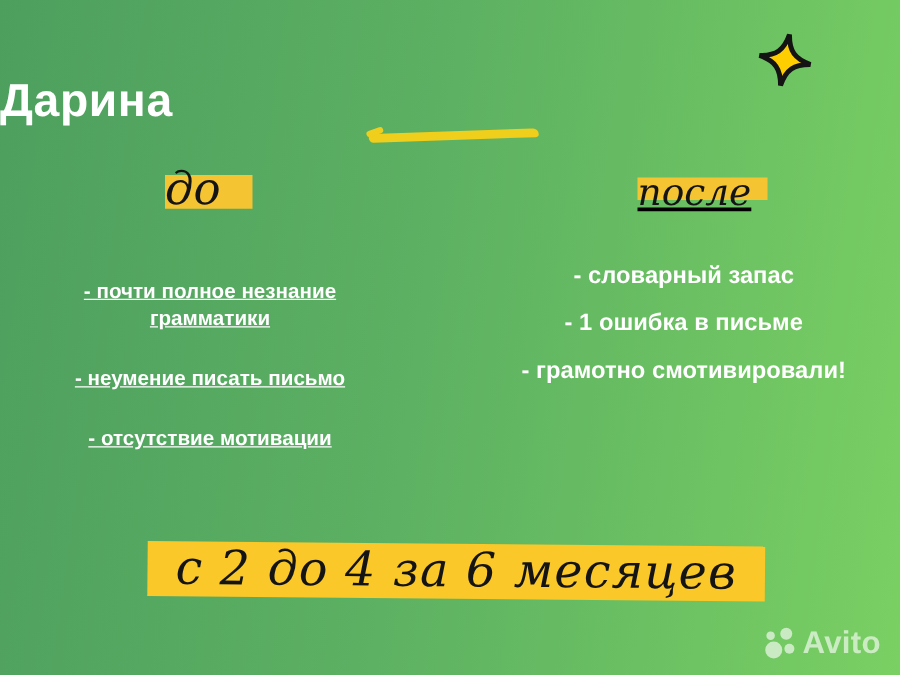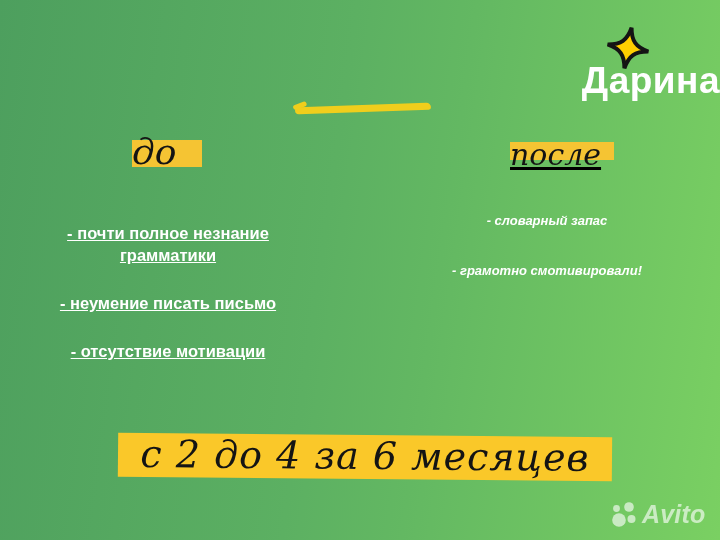--- a/index.html
+++ b/index.html
@@ -11,21 +11,21 @@
   .poster {
     position: relative;
     width: 720px; height: 540px;
     background: linear-gradient(98deg, #4D9F5E 0%, #5CB062 45%, #63B862 60%, #7AD062 100%);
     overflow: hidden;
   }
 
   
   .title {
     position: absolute; left: 0; right: 0; top: 60px;
-    text-align: right;
+    text-align: left;
     color: #FFFFFF;
     font-size: 37px;
     font-weight: 700;
     letter-spacing: 0.5px;
   }
   .title-underline {
     position: absolute; left: 295px; top: 105px;
     width: 136px; height: 7px;
     background: #F0CE1C;
     border-radius: 4px 6px 3px 5px;
@@ -72,21 +72,21 @@
   
   .col {
     position: absolute;
     width: 300px;
     display: flex; flex-direction: column;
     text-align: center;
     color: #FFFFFF;
     font-weight: 700;
   }
   .col-before { left: 18px;  top: 222px; gap: 26px; font-size: 16.5px; text-decoration: underline; }
-  .col-after  { left: 397px; top: 210px; gap: 28px; font-size: 13px; font-style: italic; }
+  .col-after  { left: 397px; top: 210px; gap: 16px; font-size: 19px; }
   .col .item { line-height: 22px; }
 
   
   .banner {
     position: absolute; left: 118px; top: 435px;
     width: 494px; height: 44px;
     background: #FAC829;
     transform: rotate(0.5deg);
     text-align: center;
   }
@@ -100,21 +100,20 @@
   
   .watermark {
     position: absolute; left: 606px; top: 499px;
     display: flex; align-items: center; gap: 3px;
     color: rgba(255,255,255,0.62);
   }
   .watermark .dots { width: 33px; height: 31px; opacity: 0.62; }
   .watermark .brand {
     font-size: 25px; font-weight: 700; letter-spacing: 0.2px;
     line-height: 31px;
-    font-style: italic;
   }
 </style>
 </head>
 <body>
 
 <div class="poster">
 
   <div class="title">Дарина</div>
 
   <div class="title-underline"></div>
@@ -141,20 +140,23 @@
     <div class="item">
       <div>-  отсутствие мотивации</div>
     </div>
   </div>
 
   <div class="col col-after">
     <div class="item">
       <div>- словарный запас</div>
     </div>
     <div class="item">
+      <div>- 1 ошибка в письме</div>
+    </div>
+    <div class="item">
       <div>- грамотно смотивировали!</div>
     </div>
   </div>
 
   <div class="banner">
     <span class="script">с 2 до 4 за 6 месяцев</span>
   </div>
 
   <div class="watermark">
     <svg class="dots" viewBox="0 0 33 31">

